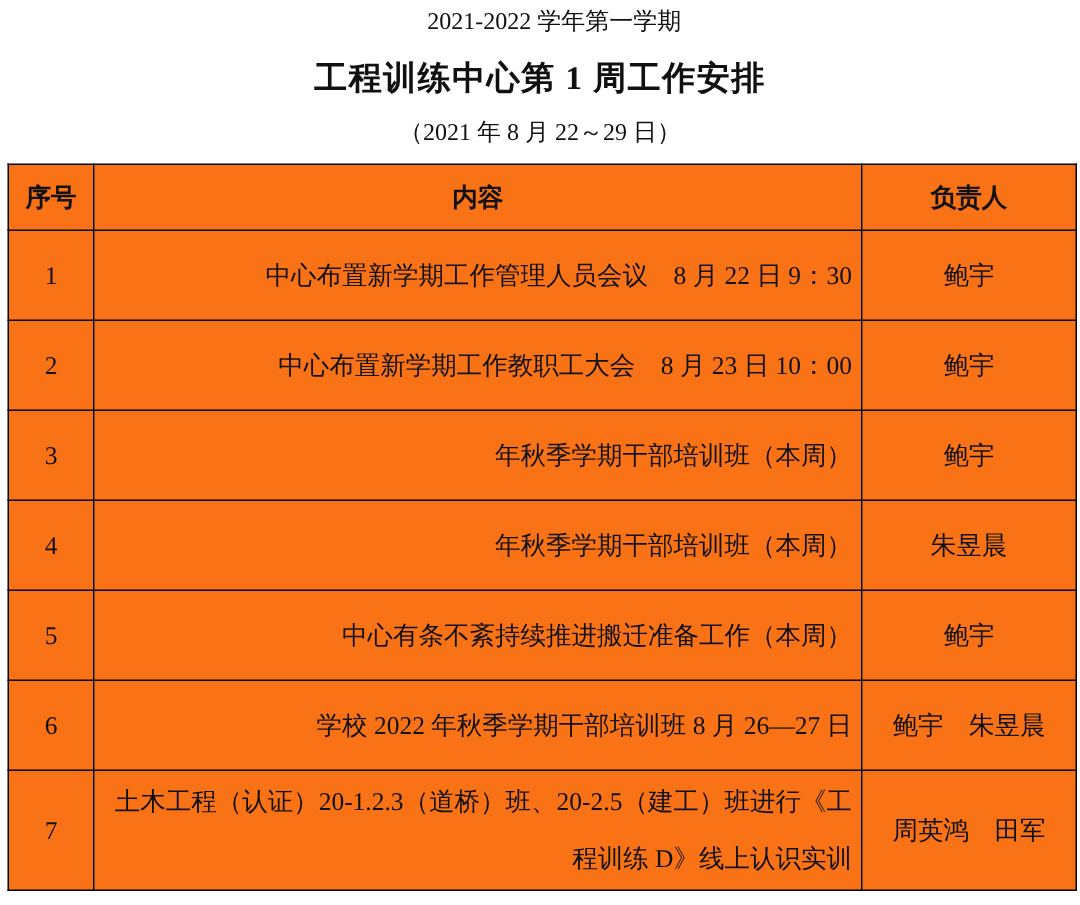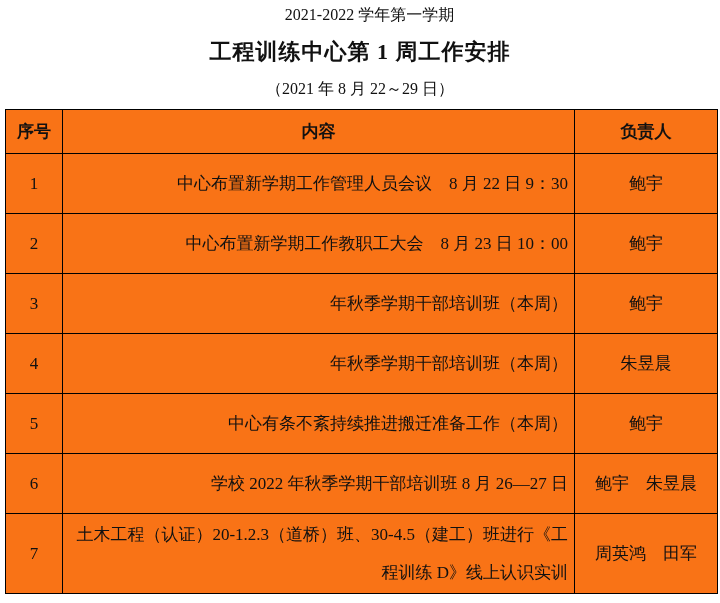--- a/index.html
+++ b/index.html
@@ -116,19 +116,19 @@
         <td class="content">中心有条不紊持续推进搬迁准备工作（本周）</td>
         <td class="owner">鲍宇</td>
       </tr>
       <tr class="body-row">
         <td class="idx">6</td>
         <td class="content">学校 2022 年秋季学期干部培训班 8 月 26—27 日</td>
         <td class="owner">鲍宇　朱昱晨</td>
       </tr>
       <tr class="body-row tall">
         <td class="idx">7</td>
-        <td class="content">土木工程（认证）20-1.2.3（道桥）班、30-4.5（建工）班进行《工程训练 D》线上认识实训</td>
+        <td class="content">土木工程（认证）20-1.2.3（道桥）班、20-2.5（建工）班进行《工程训练 D》线上认识实训</td>
         <td class="owner">周英鸿　田军</td>
       </tr>
     </tbody>
   </table>
 
 </div>
 
 </body></html>

